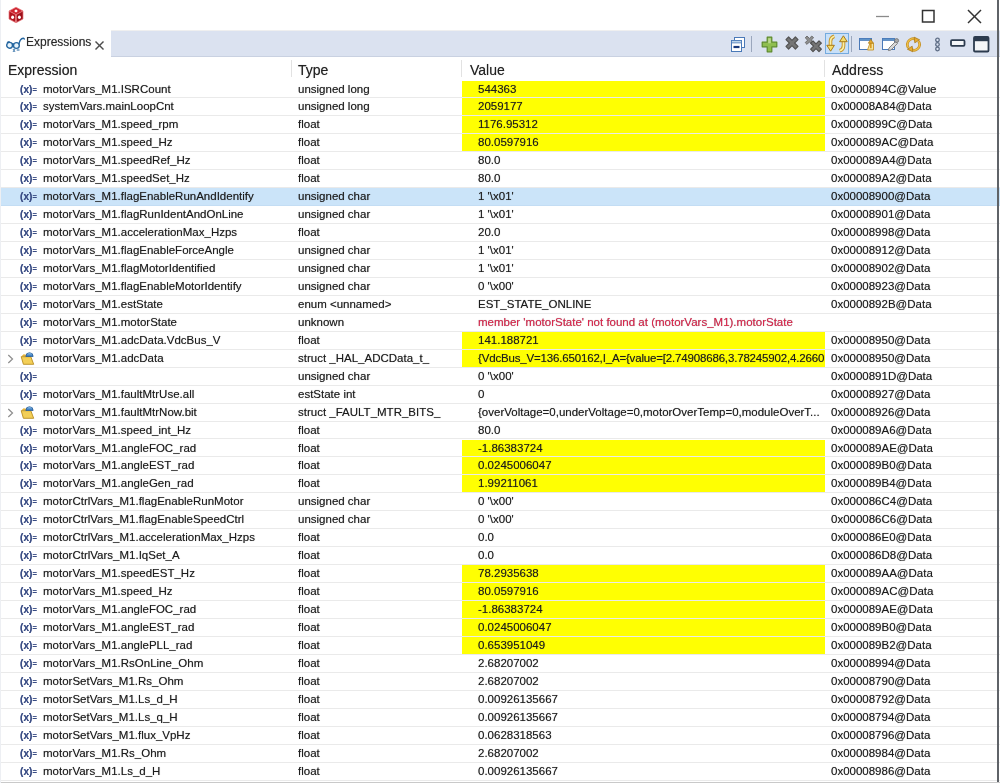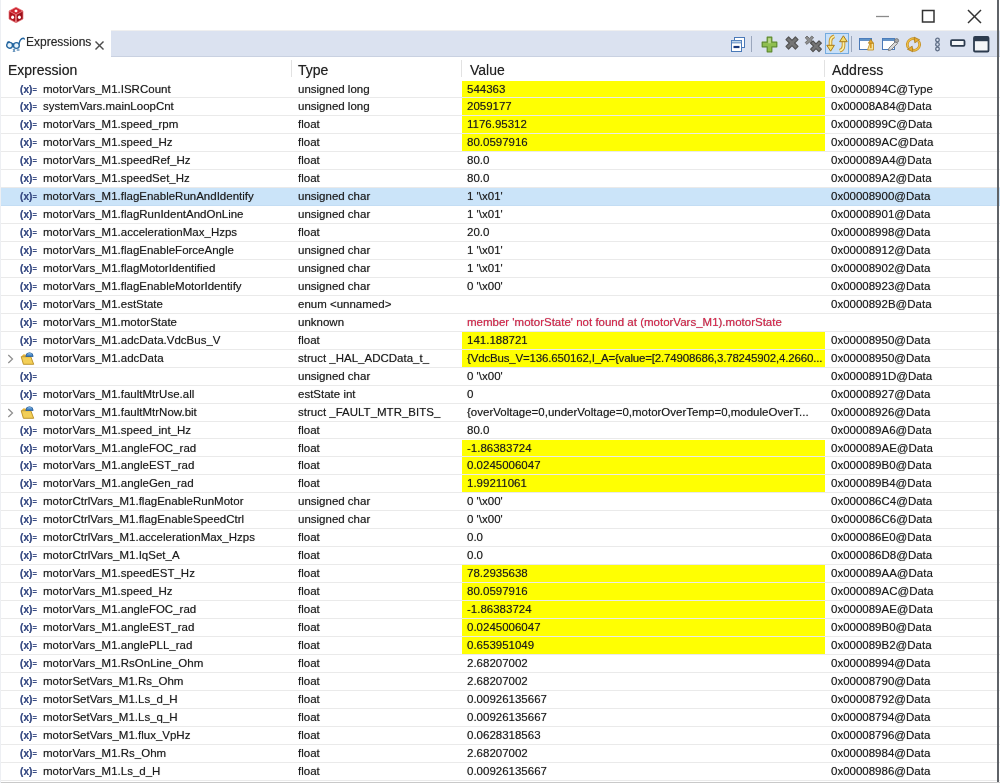--- a/index.html
+++ b/index.html
@@ -8,21 +8,21 @@
 .tabbar{left:0;top:30px;width:1000px;height:27px;background:#dbe2f0;border-top:1px solid #efefef;border-bottom:1px solid #c9d1e1}
 .tab{left:0;top:30px;width:111px;height:27px;background:#fff}
 .tabtxt{left:26px;top:35px;font-size:12px;color:#2b2b2b;text-shadow:0 0 0.7px rgba(30,30,30,0.5)}
 .hdr{left:0;top:57px;width:1000px;height:23px;background:#fff}
 .hl{font-size:14px;color:#222;top:62px;text-shadow:0 0 0.7px rgba(30,30,30,0.5)}
 .vsep{width:1px;height:17px;top:60px;background:#e2e2e2}
 .row{left:0;width:1000px;height:17.95px;border-bottom:1px solid #eaeaea;font-size:11.5px;line-height:17.15px;white-space:nowrap;text-shadow:0 0 0.7px rgba(30,30,30,0.55)}
 .row.sel{background:#cbe4f9;border-bottom:1px solid #c3ddf4}
 .expr{left:43px;width:246px;overflow:hidden}
 .typ{left:298px;width:160px;overflow:hidden}
-.val{left:462px;width:363px;height:16.95px;padding-left:5px;overflow:hidden}
+.val{left:462px;width:363px;height:16.95px;padding-left:16px;overflow:hidden}
 .val.y{background:#ffff02}
 .val.r{color:#e0244c}
 .val.t{letter-spacing:-0.17px}
 .vx i{font-style:normal;font-size:7.5px;vertical-align:1.2px;letter-spacing:0}
 .addr{left:831px;width:168px;overflow:hidden}
 .vx{left:20px;top:0;font-weight:bold;font-size:10px;color:#3a4d85;letter-spacing:0.1px;line-height:17.15px;text-shadow:0 0 0.6px rgba(58,77,133,0.8)}
 .chev{left:7px;top:0}
 svg{display:block}
 </style></head><body>
 <div class="abs titlebar"></div>
@@ -124,21 +124,21 @@
 <div class="abs hl" style="left:470px">Value</div>
 <div class="abs hl" style="left:832px">Address</div>
 <div class="abs vsep" style="left:291px"></div>
 <div class="abs vsep" style="left:461px"></div>
 <div class="abs vsep" style="left:824px"></div>
 <div class="abs row" style="top:80.50px">
     <span class="abs vx">(x)<i>=</i></span>
     <span class="abs expr">motorVars_M1.ISRCount</span>
     <span class="abs typ">unsigned long</span>
     <span class="abs val y">544363</span>
-    <span class="abs addr">0x0000894C@Type</span>
+    <span class="abs addr">0x0000894C@Value</span>
   </div>
 <div class="abs row" style="top:98.45px">
     <span class="abs vx">(x)<i>=</i></span>
     <span class="abs expr">systemVars.mainLoopCnt</span>
     <span class="abs typ">unsigned long</span>
     <span class="abs val y">2059177</span>
     <span class="abs addr">0x00008A84@Data</span>
   </div>
 <div class="abs row" style="top:116.40px">
     <span class="abs vx">(x)<i>=</i></span>
@@ -207,20 +207,21 @@
     <span class="abs vx">(x)<i>=</i></span>
     <span class="abs expr">motorVars_M1.flagEnableMotorIdentify</span>
     <span class="abs typ">unsigned char</span>
     <span class="abs val">0 '\x00'</span>
     <span class="abs addr">0x00008923@Data</span>
   </div>
 <div class="abs row" style="top:295.90px">
     <span class="abs vx">(x)<i>=</i></span>
     <span class="abs expr">motorVars_M1.estState</span>
     <span class="abs typ">enum &lt;unnamed&gt;</span>
+    <span class="abs val">EST_STATE_ONLINE</span>
     <span class="abs addr">0x0000892B@Data</span>
   </div>
 <div class="abs row" style="top:313.85px">
     <span class="abs vx">(x)<i>=</i></span>
     <span class="abs expr">motorVars_M1.motorState</span>
     <span class="abs typ">unknown</span>
     <span class="abs val r">member 'motorState' not found at (motorVars_M1).motorState</span>
   </div>
 <div class="abs row" style="top:331.80px">
     <span class="abs vx">(x)<i>=</i></span>

